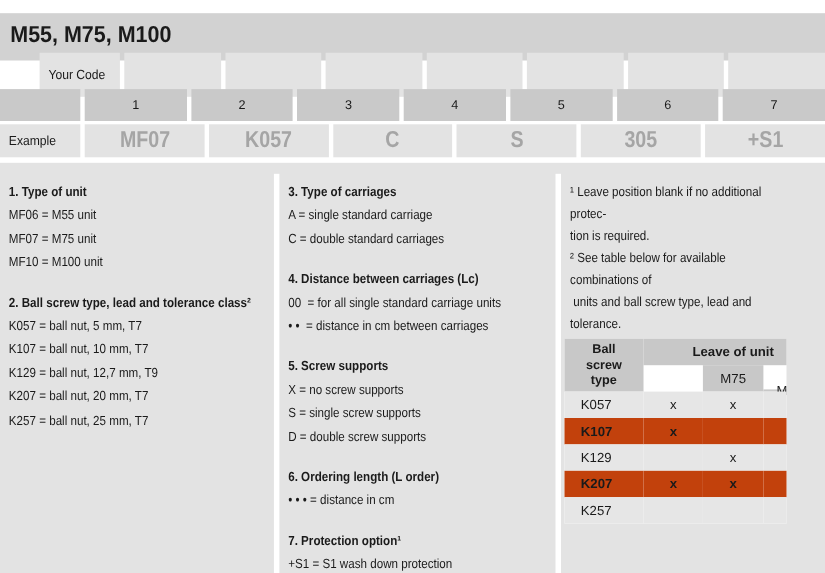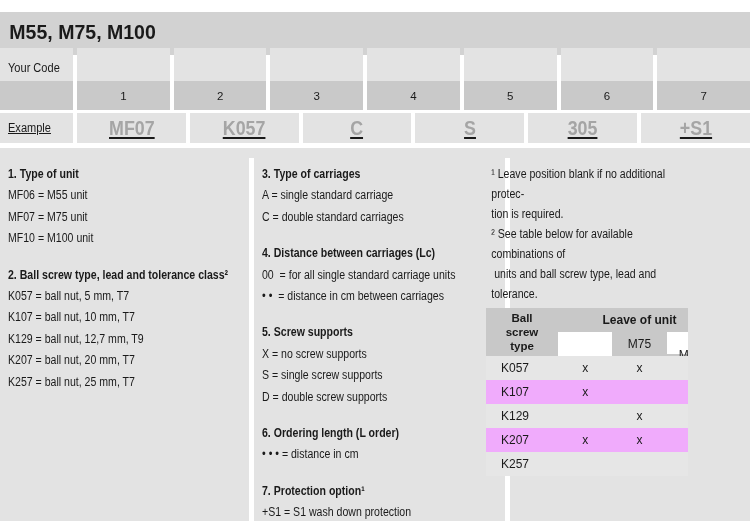--- a/index.html
+++ b/index.html
@@ -6,23 +6,23 @@
   .page{position:relative;width:750px;height:521px;background:#ffffff;
         font-family:"Liberation Sans",sans-serif;color:#1a1a1a;overflow:hidden;}
 
   
   .title-band{position:absolute;top:12px;left:0;width:750px;height:43px;background:#d2d2d2;}
   .title{margin:0;padding:8px 0 0 10px;font-size:21px;font-weight:bold;
          transform:scaleX(.93);transform-origin:left top;white-space:nowrap;}
 
   
   .code-row{position:absolute;left:0;width:750px;display:flex;gap:4px;box-sizing:border-box;}
-  .row-your{top:48px;height:40px;}
+  .row-your{top:48px;height:40px;padding-left:36px;}
   .row-pos{top:81px;height:29px;}
-  .row-ex{top:113px;height:30px;text-decoration:underline;}
+  .row-ex{top:113px;height:30px;}
   .cell{flex:1;display:flex;align-items:center;justify-content:center;min-width:0;}
   .label-cell{flex:0 0 73px;justify-content:flex-start;padding-left:8px;box-sizing:border-box;}
   .light{background:#e3e3e3;}
   .dark{background:#c9c9c9;}
   .row-label{font-size:12px;transform:scaleX(.92);transform-origin:left center;white-space:nowrap;}
   .pos-num{font-size:11.5px;color:#1a1a1a;}
   .ex-val{font-size:21px;font-weight:bold;color:#a5a5a5;transform:scaleX(.85);white-space:nowrap;}
 
   
   .content{position:absolute;top:148px;left:0;width:750px;height:373px;background:#e3e3e3;}
@@ -40,21 +40,21 @@
   .combo-table{margin-top:4px;display:grid;width:235px;box-sizing:border-box;
                grid-template-columns:72px 1fr 1fr 1fr;
                grid-template-rows:24px 24px repeat(5,24px);
                gap:0;padding:0;background:#ffffff;font-size:12px;}
   .ct-cell{display:flex;align-items:center;justify-content:center;}
   .ct-hdr{background:#c8c8c8;font-weight:bold;}
   .ct-unit{background:#c8c8c8;font-weight:normal;}
   .ct-corner{white-space:pre-line;text-align:center;line-height:14px;font-size:11.5px;}
   .ct-label{justify-content:flex-start;padding-left:15px;box-sizing:border-box;}
   .ct-light{background:#e6e6e6;}
-  .ct-dark{background:#f0abfc;}
+  .ct-dark{background:#c2410c;font-weight:bold;}
 </style>
 </head>
 <body>
 
 <div class="page">
 
   <header class="title-band">
     <h1 class="title">M55, M75, M100</h1>
   </header>
 
@@ -165,21 +165,21 @@
             <div class="heading line">6. Ordering length (L order)</div>
             <div class="line">• • • = distance in cm</div>
           </div>
           <div class="section">
             <div class="heading line">7. Protection option¹</div>
             <div class="line">+S1 = S1 wash down protection</div>
           </div>
         </div>
     </div>
 
-    <div class="col" style="left:486px;width:202px">
+    <div class="col" style="left:513px;width:202px">
       <div class="cond-col footnotes">
           <div class="line">¹ Leave position blank if no additional protec-</div>
           <div class="line">tion is required.</div>
           <div class="line">² See table below for available combinations of</div>
           <div class="line"> units and ball screw type, lead and tolerance.</div>
         </div>
       <div class="combo-table">
           <div class="ct-cell ct-hdr ct-corner" style="grid-area: 1 / 1 / span 2;">Ball
 screw
 type</div>

